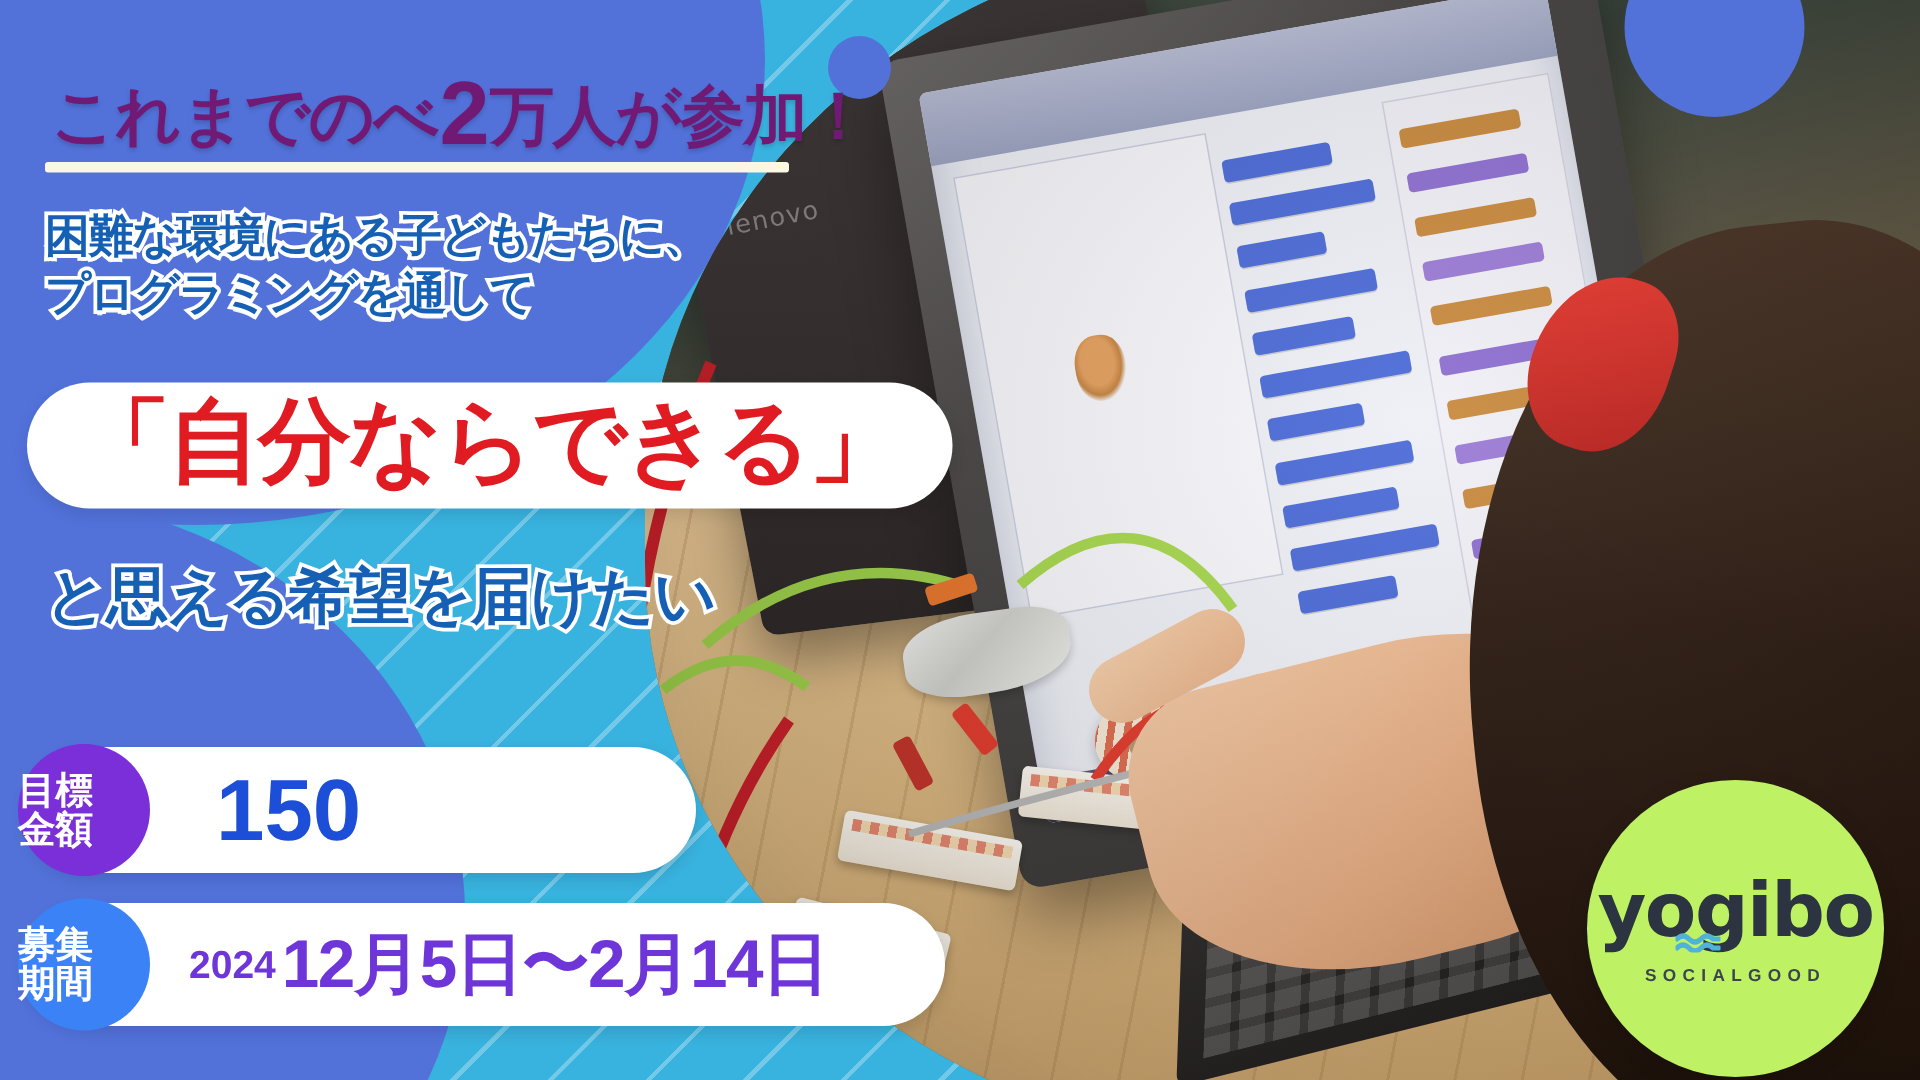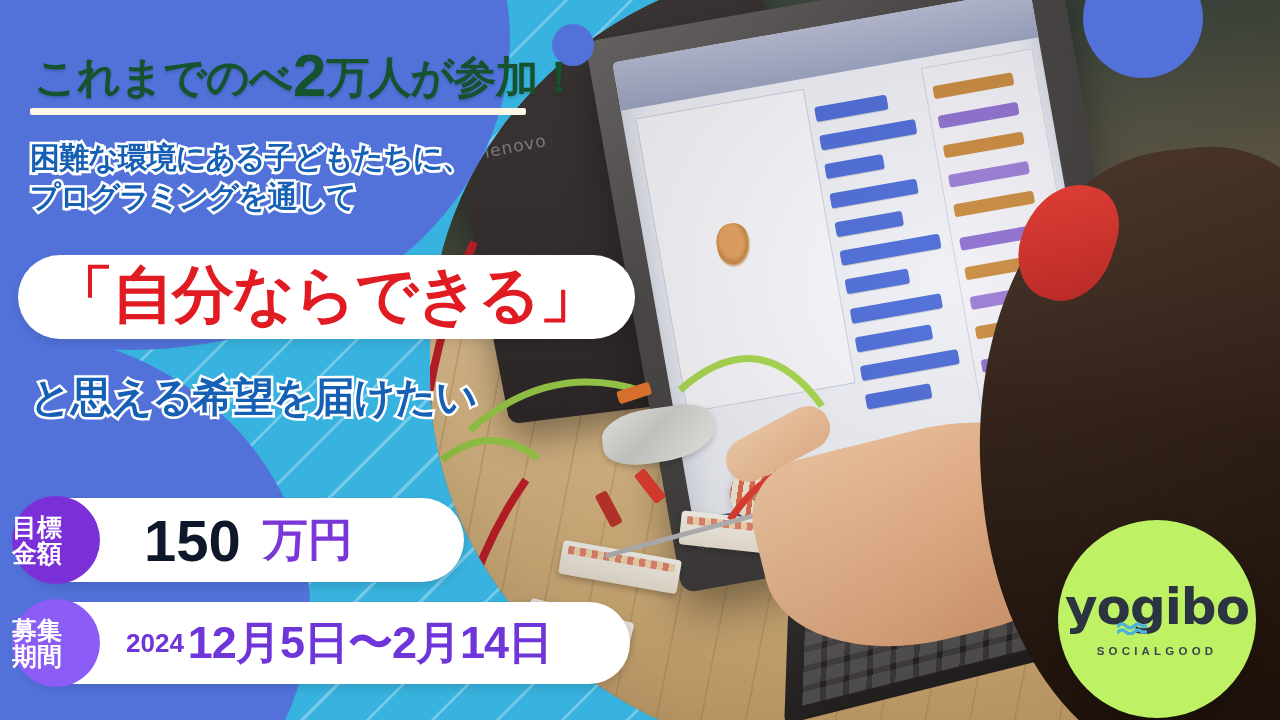--- a/index.html
+++ b/index.html
@@ -309,21 +309,21 @@
       radial-gradient(ellipse at 60% 40%, rgba(255,255,255,0.06) 0%, rgba(0,0,0,0.12) 70%, rgba(0,0,0,0.28) 100%);
     pointer-events: none;
   }
 
   
   .kicker {
     position: absolute;
     left: 34px; top: 46px;
     font-size: 43px;
     font-weight: 700;
-    color: #14532d;
+    color: #701a75;
     letter-spacing: -1px;
     white-space: nowrap;
     text-shadow: 0 2px 3px rgba(0,0,0,0.16);
   }
   .kicker .big {
     font-size: 60px;
     line-height: 1;
     vertical-align: -4px;
     margin: 0 1px;
   }
@@ -402,27 +402,27 @@
     color: #ffffff;
     display: flex;
     flex-direction: column;
     align-items: flex-start;
     justify-content: center;
     font-size: 25px;
     font-weight: 700;
     line-height: 1.06;
     letter-spacing: 0px;
   }
-  .info-period .chip { background: #8b5cf6; }
+  .info-period .chip { background: #3b82f6; }
 
   .goal-value {
     margin-left: 44px;
     font-size: 58px;
     font-weight: 700;
-    color: #0f172a;
+    color: #1d4ed8;
     letter-spacing: 0px;
     font-family: "Liberation Sans", sans-serif;
   }
   .goal-unit {
     margin-left: 22px;
     font-size: 45px;
     font-weight: 700;
     color: #7A37D8;
   }
   .period-year {
@@ -590,21 +590,20 @@
   </div>
 
   <div class="tail">と思える希望を届けたい</div>
 
   <div class="info info-goal">
     <div class="chip">
       <span>目標</span>
       <span>金額</span>
     </div>
     <span class="goal-value">150</span>
-    <span class="goal-unit">万円</span>
   </div>
 
   <div class="info info-period">
     <div class="chip">
       <span>募集</span>
       <span>期間</span>
     </div>
     <span class="period-year">2024</span>
     <span class="period-range">12月5日〜2月14日</span>
   </div>

